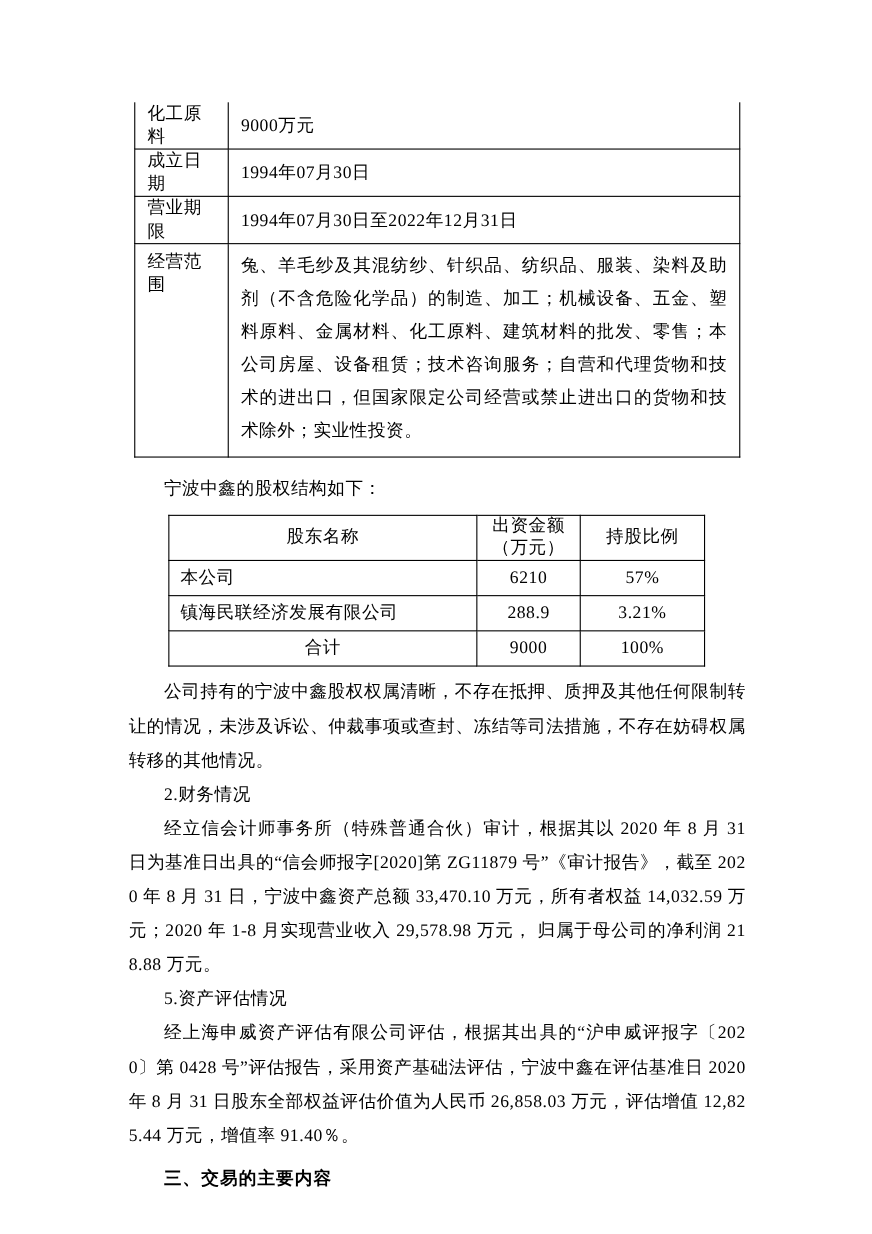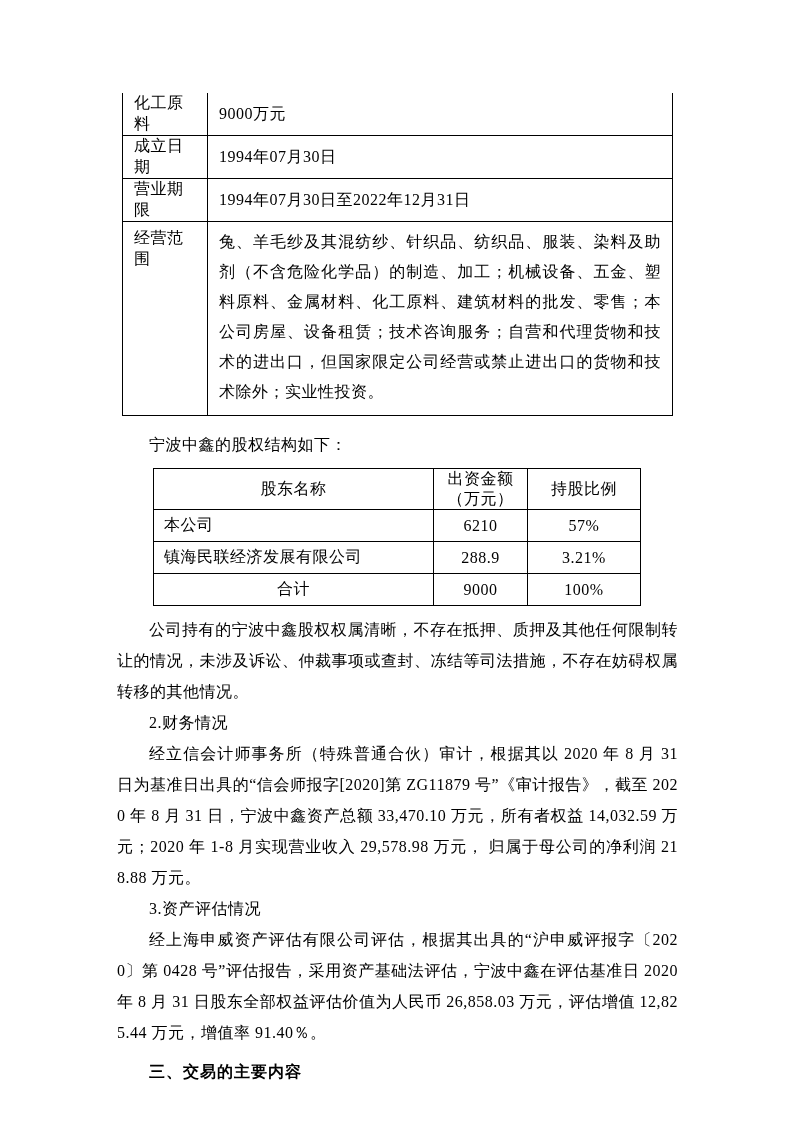--- a/index.html
+++ b/index.html
@@ -163,20 +163,20 @@
         </tr>
       </tbody>
     </table>
 
     <p class="body-text first-after-table">公司持有的宁波中鑫股权权属清晰，不存在抵押、质押及其他任何限制转让的情况，未涉及诉讼、仲裁事项或查封、冻结等司法措施，不存在妨碍权属转移的其他情况。</p>
 
     <p class="sub-heading">2.财务情况</p>
 
     <p class="body-text">经立信会计师事务所（特殊普通合伙）审计，根据其以 2020 年 8 月 31 日为基准日出具的“信会师报字[2020]第 ZG11879 号”《审计报告》，截至 2020 年 8 月 31 日，宁波中鑫资产总额 33,470.10 万元，所有者权益 14,032.59 万元；2020 年 1-8 月实现营业收入 29,578.98 万元， 归属于母公司的净利润 218.88 万元。</p>
 
-    <p class="sub-heading">3.资产评估情况</p>
+    <p class="sub-heading">5.资产评估情况</p>
 
     <p class="body-text">经上海申威资产评估有限公司评估，根据其出具的“沪申威评报字〔2020〕第 0428 号”评估报告，采用资产基础法评估，宁波中鑫在评估基准日 2020 年 8 月 31 日股东全部权益评估价值为人民币 26,858.03 万元，评估增值 12,825.44 万元，增值率 91.40％。</p>
 
     <p class="main-heading">三、交易的主要内容</p>
 
   </div>
 </div>
 
 </body></html>

